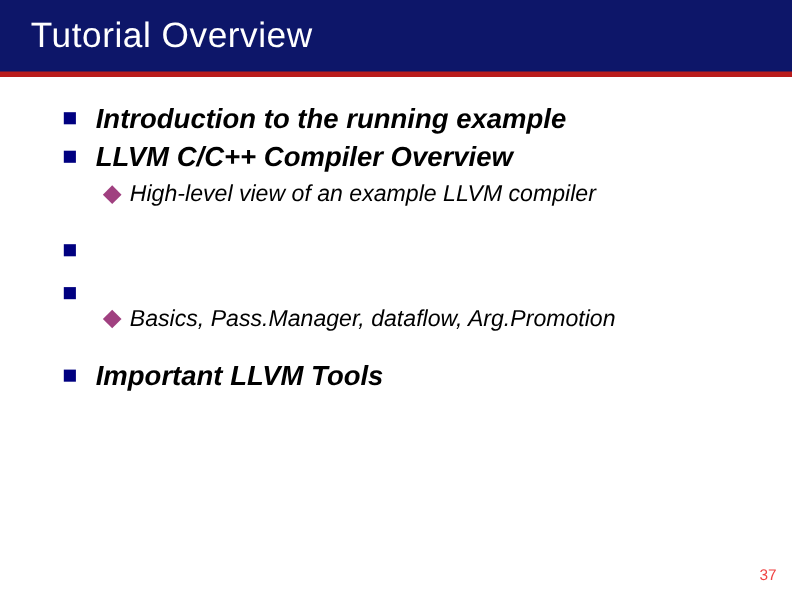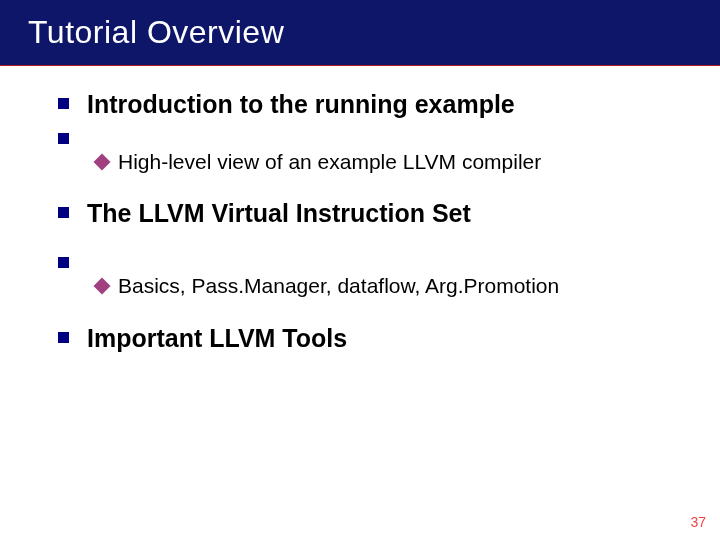--- a/index.html
+++ b/index.html
@@ -14,30 +14,31 @@
   .slide {
     width: 720px;
     height: 540px;
     position: relative;
     box-sizing: border-box;
   }
   .title-bar {
     background: #0d1669;
     color: #ffffff;
     padding: 14px 0 14px 0;
-    border-bottom: 1px solid #b91c1c;
+    border-bottom: 5px solid #b91c1c;
   }
   .title-text {
     font-size: 32px;
     font-weight: normal;
     margin-left: 28px;
     letter-spacing: 0.5px;
   }
   .content {
     margin: 22px 40px 0 58px;
+    font-style: italic;
   }
   .lvl1 {
     display: flex;
     align-items: flex-start;
     margin: 2px 0;
   }
   .lvl1 .bullet {
     width: 11px;
     height: 11px;
     background: #000080;
@@ -93,31 +94,31 @@
 
   <div class="content">
 
     <div class="lvl1">
       <div class="bullet"></div>
       <div class="text">Introduction to the running example</div>
     </div>
 
     <div class="lvl1">
       <div class="bullet"></div>
+      <div class="text">LLVM C/C++ Compiler Overview</div>
     </div>
     <div class="lvl2">
       <div class="diamond"></div>
       <div class="text">High-level view of an example LLVM compiler</div>
     </div>
 
     <div class="spacer"></div>
 
     <div class="lvl1">
       <div class="bullet"></div>
-      <div class="text">The LLVM Virtual Instruction Set</div>
     </div>
 
     <div class="spacer"></div>
 
     <div class="lvl1">
       <div class="bullet"></div>
     </div>
     <div class="lvl2">
       <div class="diamond"></div>
       <div class="text">Basics, Pass.Manager, dataflow, Arg.Promotion</div>

